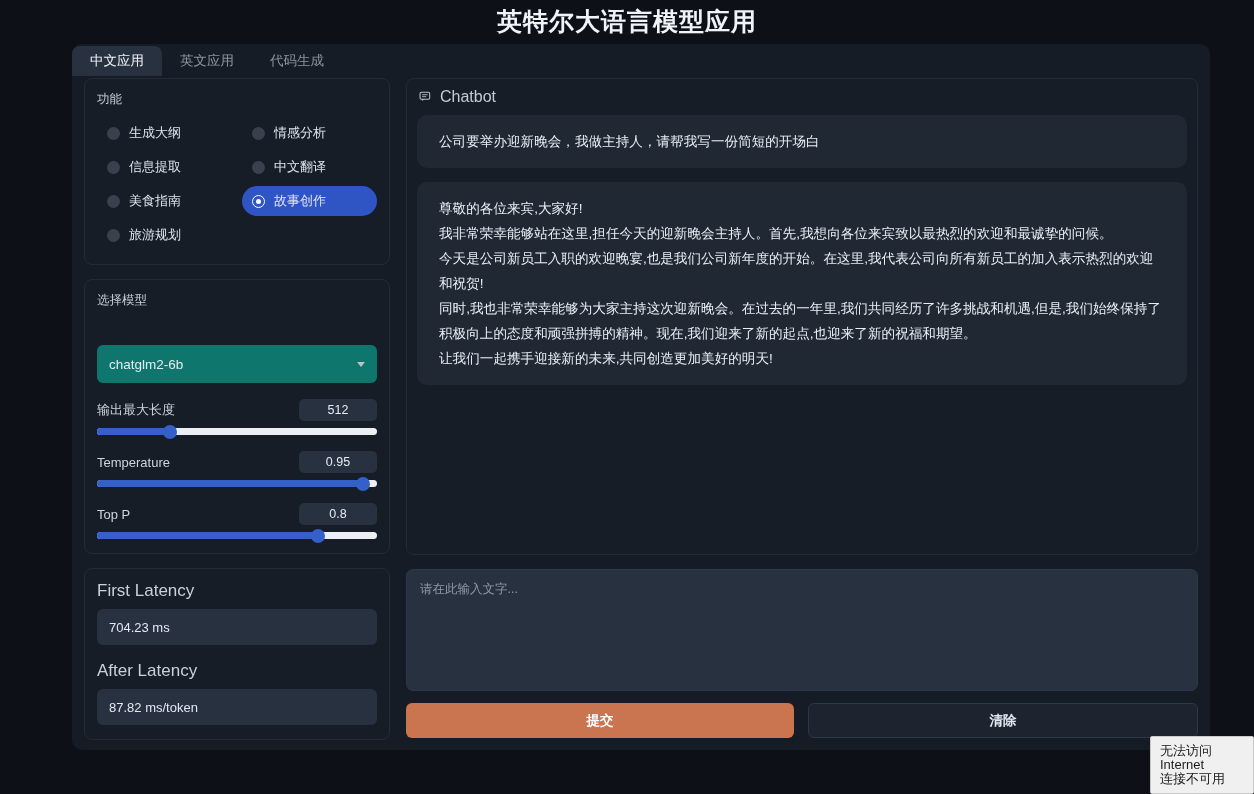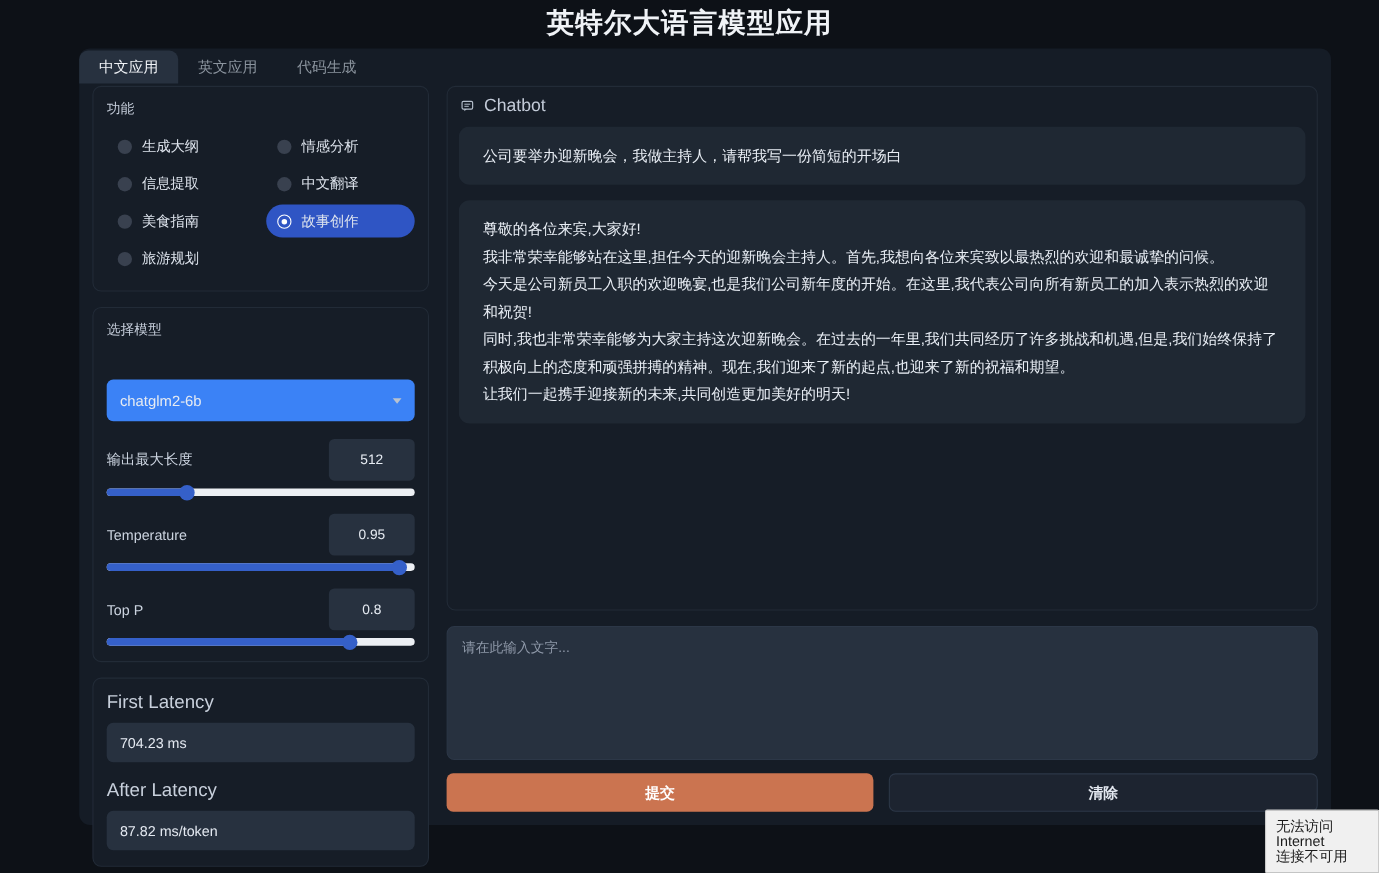--- a/index.html
+++ b/index.html
@@ -108,21 +108,21 @@
   }
   .radio-item.selected .radio-dot { background: #2f55c4; border: 1px solid #ffffff; }
   .radio-item.selected .radio-dot::after {
     content: ""; width: 5px; height: 5px; border-radius: 50%; background: #fff;
   }
 
   
   .dropdown {
     position: relative;
     height: 38px;
-    background: #3b82f6;
+    background: #0f766e;
     border-radius: 6px;
     display: flex;
     align-items: center;
     padding: 0 12px;
     color: #e6ebf2;
     font-size: 13.5px;
     cursor: pointer;
     margin-top: 36px;
   }
   .caret {
@@ -134,21 +134,21 @@
   }
 
   
   .slider-block { margin-top: 16px; }
   .slider-head {
     display: flex; align-items: center; justify-content: space-between;
     margin-bottom: 7px;
   }
   .slider-name { color: #ccd4e0; font-size: 13px; }
   .slider-val {
-    width: 78px; height: 38px;
+    width: 78px; height: 22px;
     background: #27313f;
     border-radius: 5px;
     color: #e6ebf2;
     font-size: 12.5px;
     display: flex; align-items: center; justify-content: center;
   }
   .track {
     position: relative;
     height: 7px;
     background: #eceff3;

